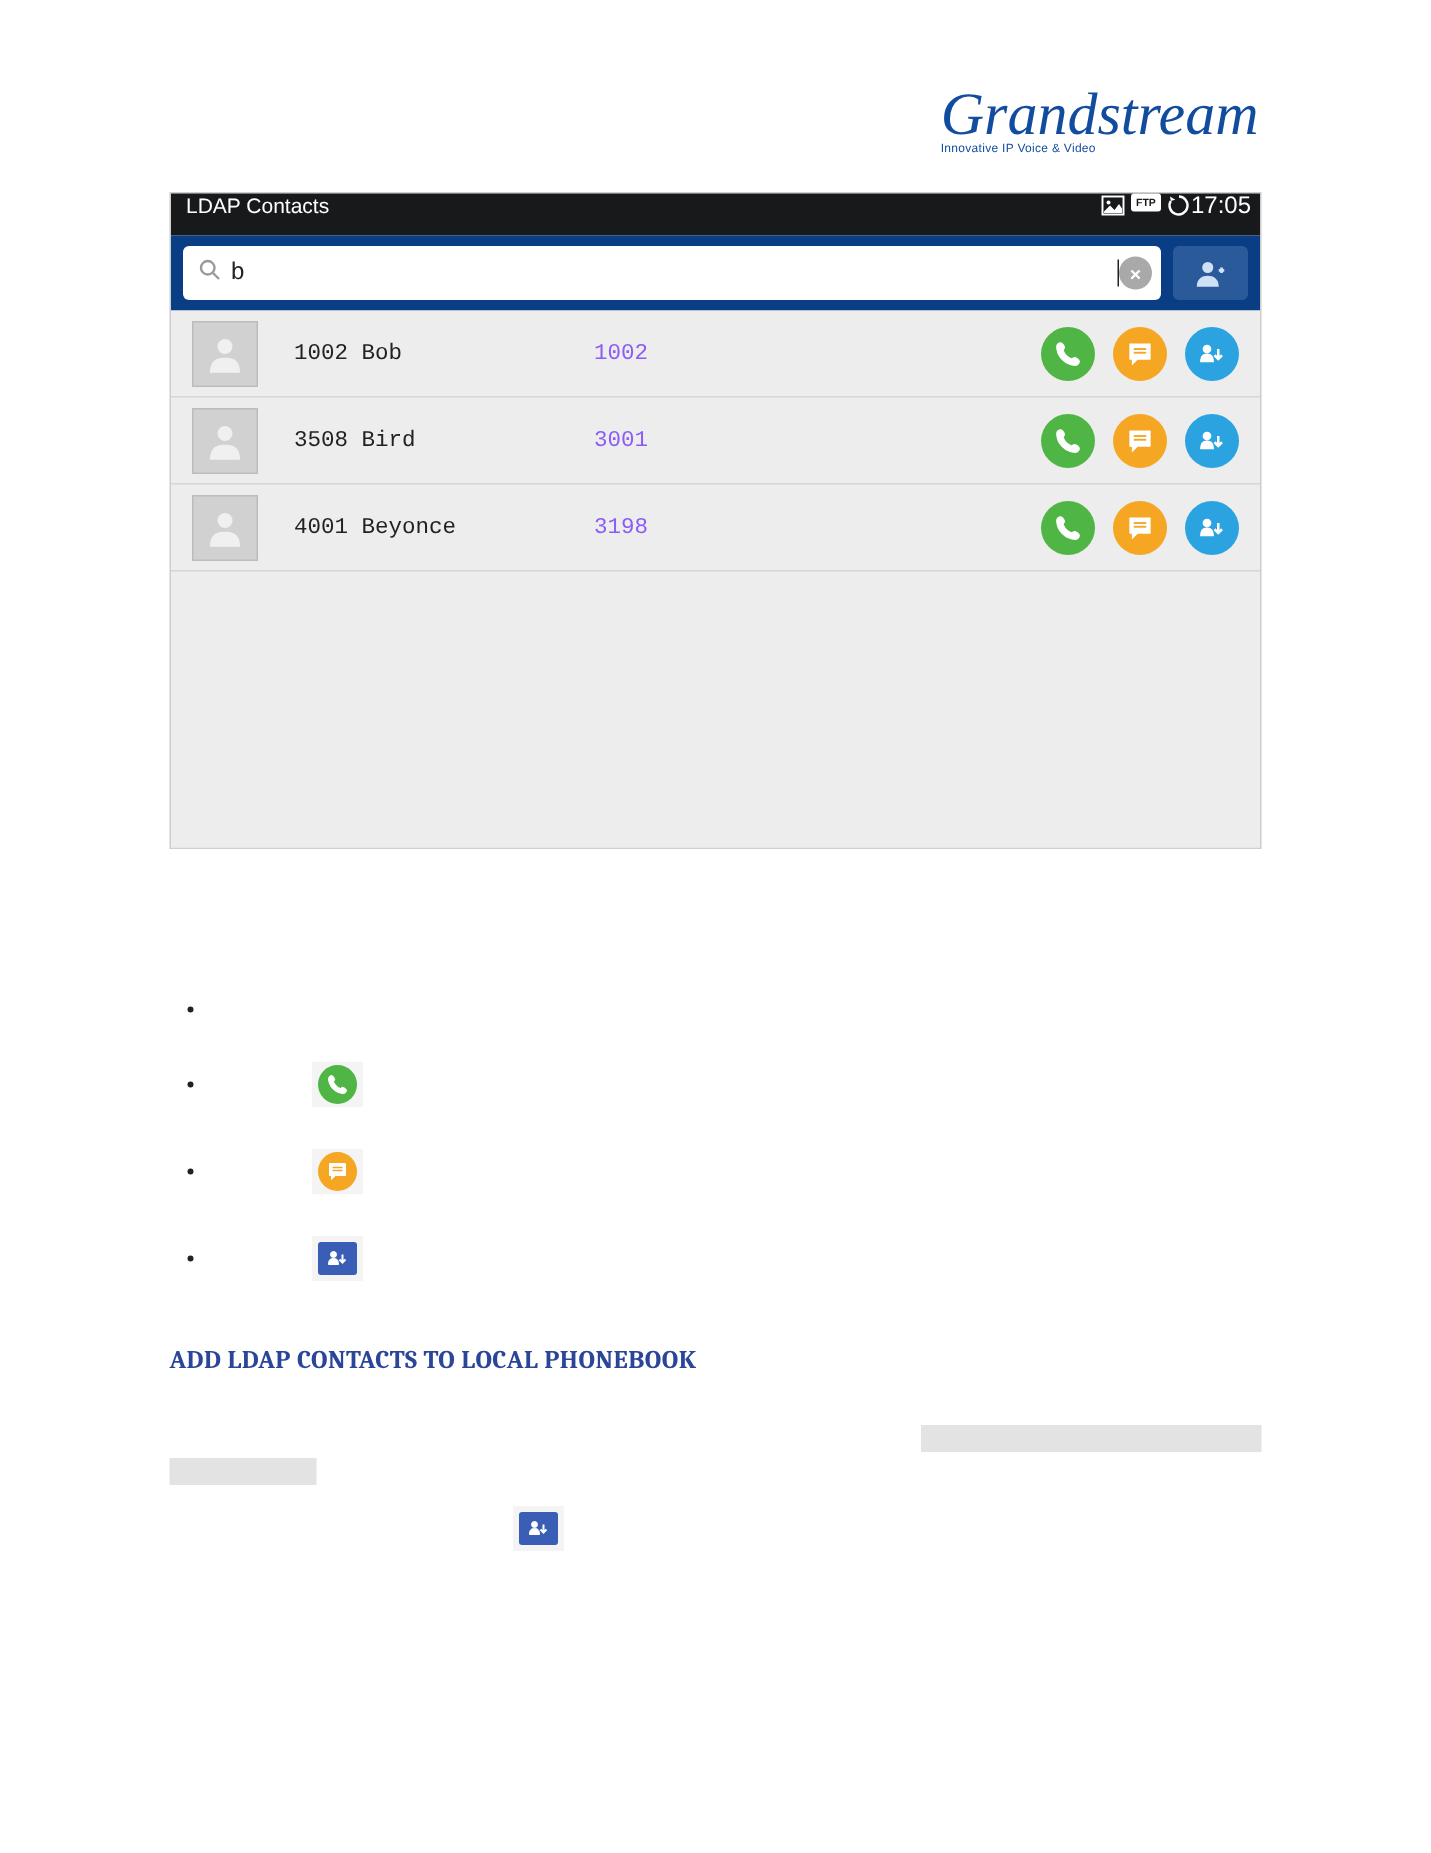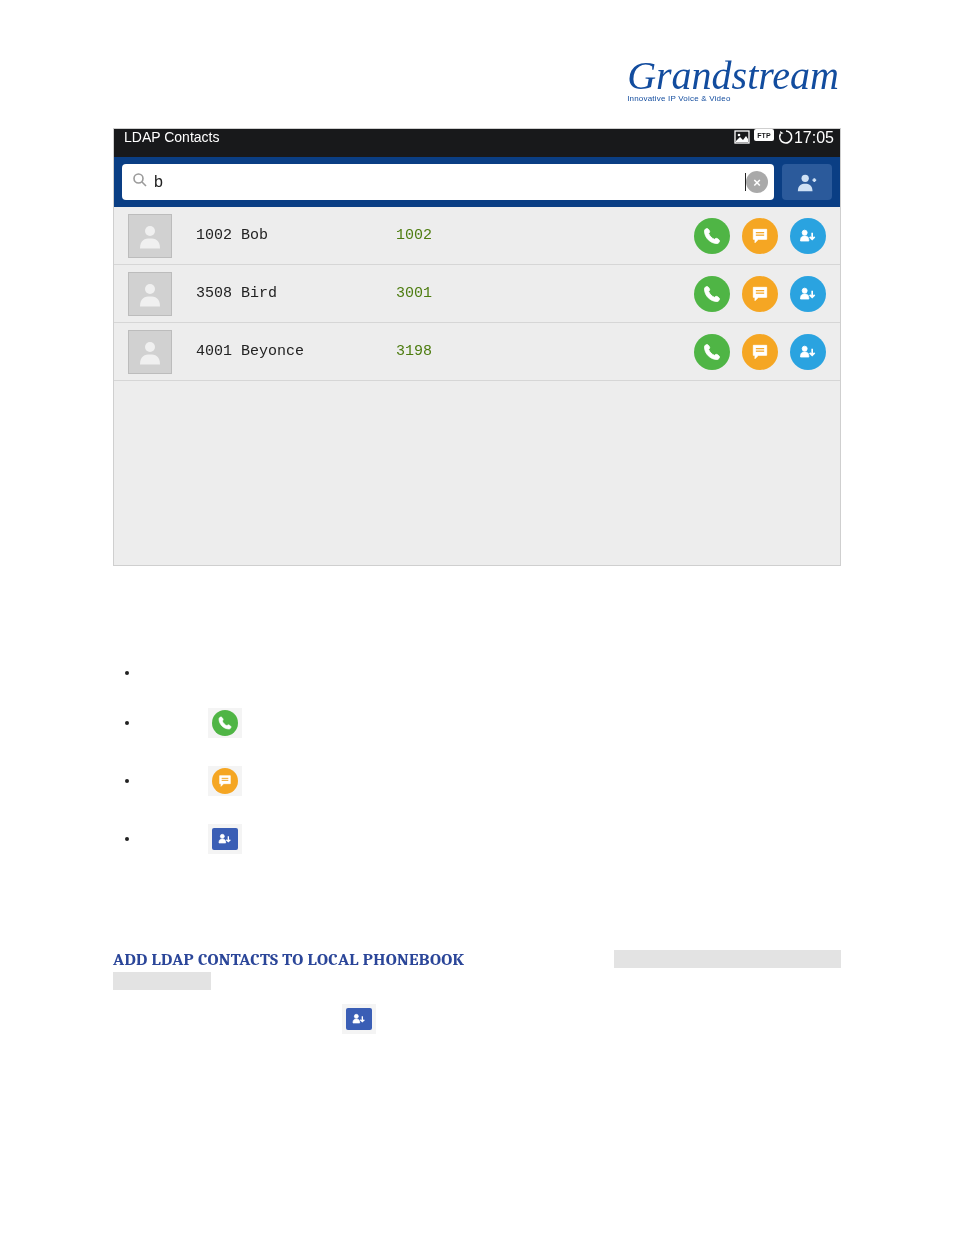--- a/index.html
+++ b/index.html
@@ -127,21 +127,21 @@
     border-bottom:1px solid #d6d6d6;
   }
   .avatar {
     width:44px;height:44px;
     background:#d1d1d1;
     border:1px solid #bcbcbc;
     display:flex;align-items:center;justify-content:center;
   }
   .avatar svg { width:30px;height:30px;fill:#f0f0f0; }
   .cname { width:200px; margin-left:24px; font-size:15px; color:#222; }
-  .cnum { width:160px; font-size:15px; color:#4d7c0f; }
+  .cnum { width:160px; font-size:15px; color:#8b5cf6; }
   .cspacer { flex:1; }
   .actbtn {
     width:36px;height:36px;border-radius:50%;
     display:flex;align-items:center;justify-content:center;
     margin-left:12px;
   }
   .actbtn.call { background:#4fb545; }
   .actbtn.msg  { background:#f5a623; }
   .actbtn.add  { background:#2aa3e0; }
   .actbtn svg { width:20px;height:20px;fill:#fff;stroke:#fff; }
@@ -169,21 +169,21 @@
   .inline-icon.call .c { width:26px;height:26px;border-radius:50%;background:#4fb545;display:flex;align-items:center;justify-content:center; }
   .inline-icon.msg  { background:#f4f4f4; }
   .inline-icon.msg .c { width:26px;height:26px;border-radius:50%;background:#f5a623;display:flex;align-items:center;justify-content:center; }
   .inline-icon.sq   { background:#f4f4f4; padding:4px; }
   .inline-icon.sq .c { width:26px;height:22px;background:#3a5eb5;display:flex;align-items:center;justify-content:center;border-radius:2px; }
   .inline-icon svg { width:16px;height:16px;fill:#fff;stroke:#fff; }
 
   .section-title {
     position:absolute;
     left:113px;
-    top:950px;
+    top:898px;
     font-size:17px;
     font-weight:bold;
     color:#2b4699;
     font-family:"Cambria","Times New Roman",serif;
     letter-spacing:0.3px;
   }
   .gray1 {
     position:absolute;
     left:614px;top:950px;
     width:227px;height:18px;

